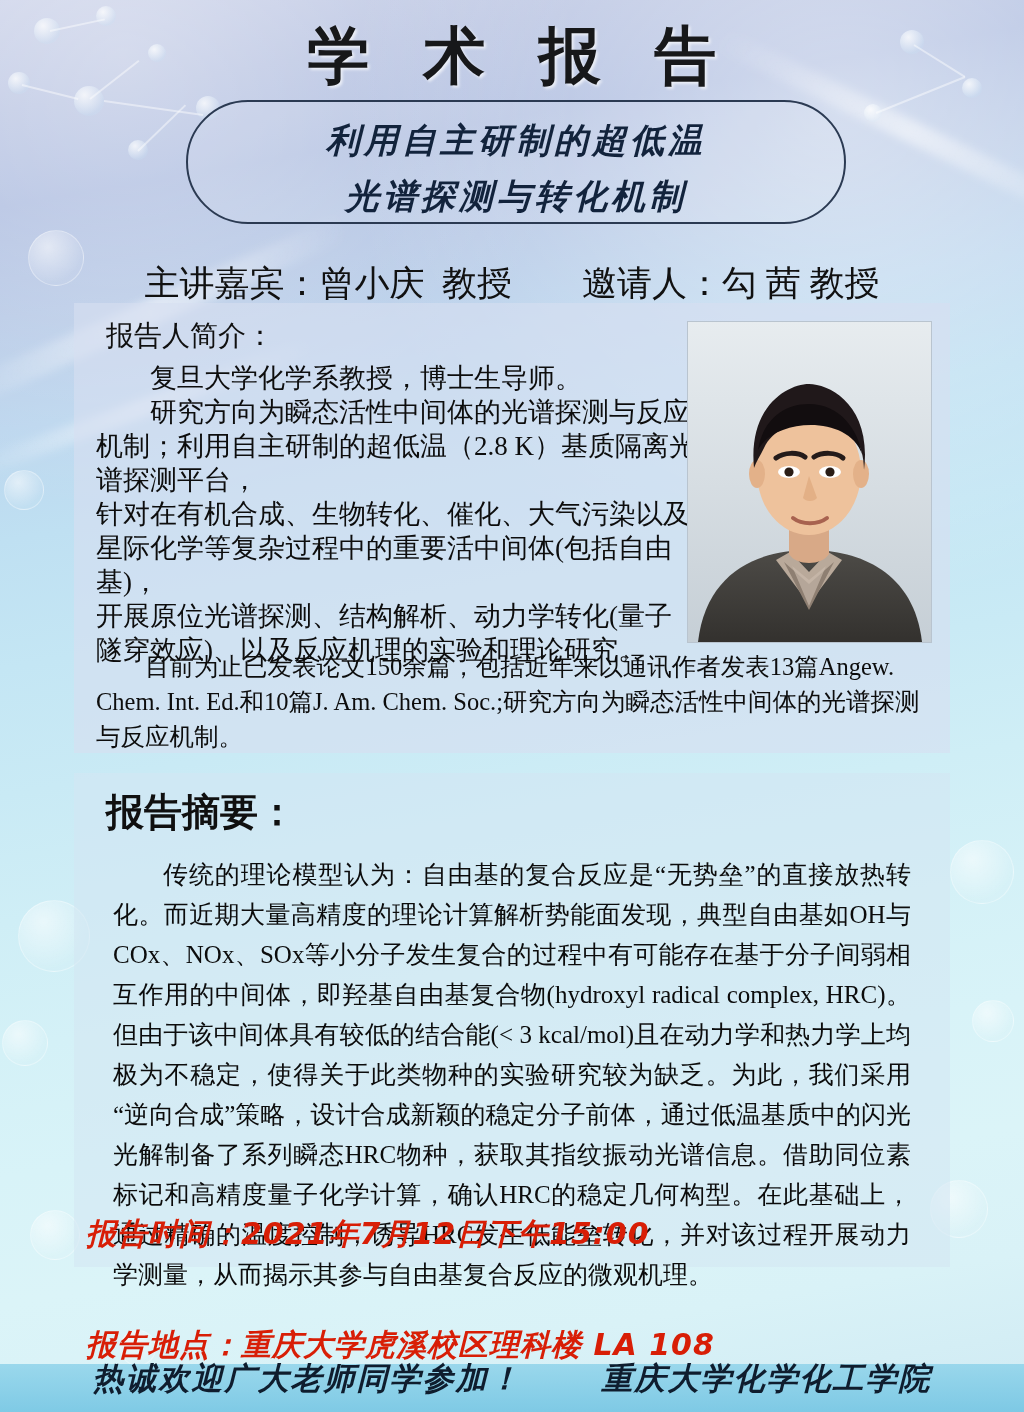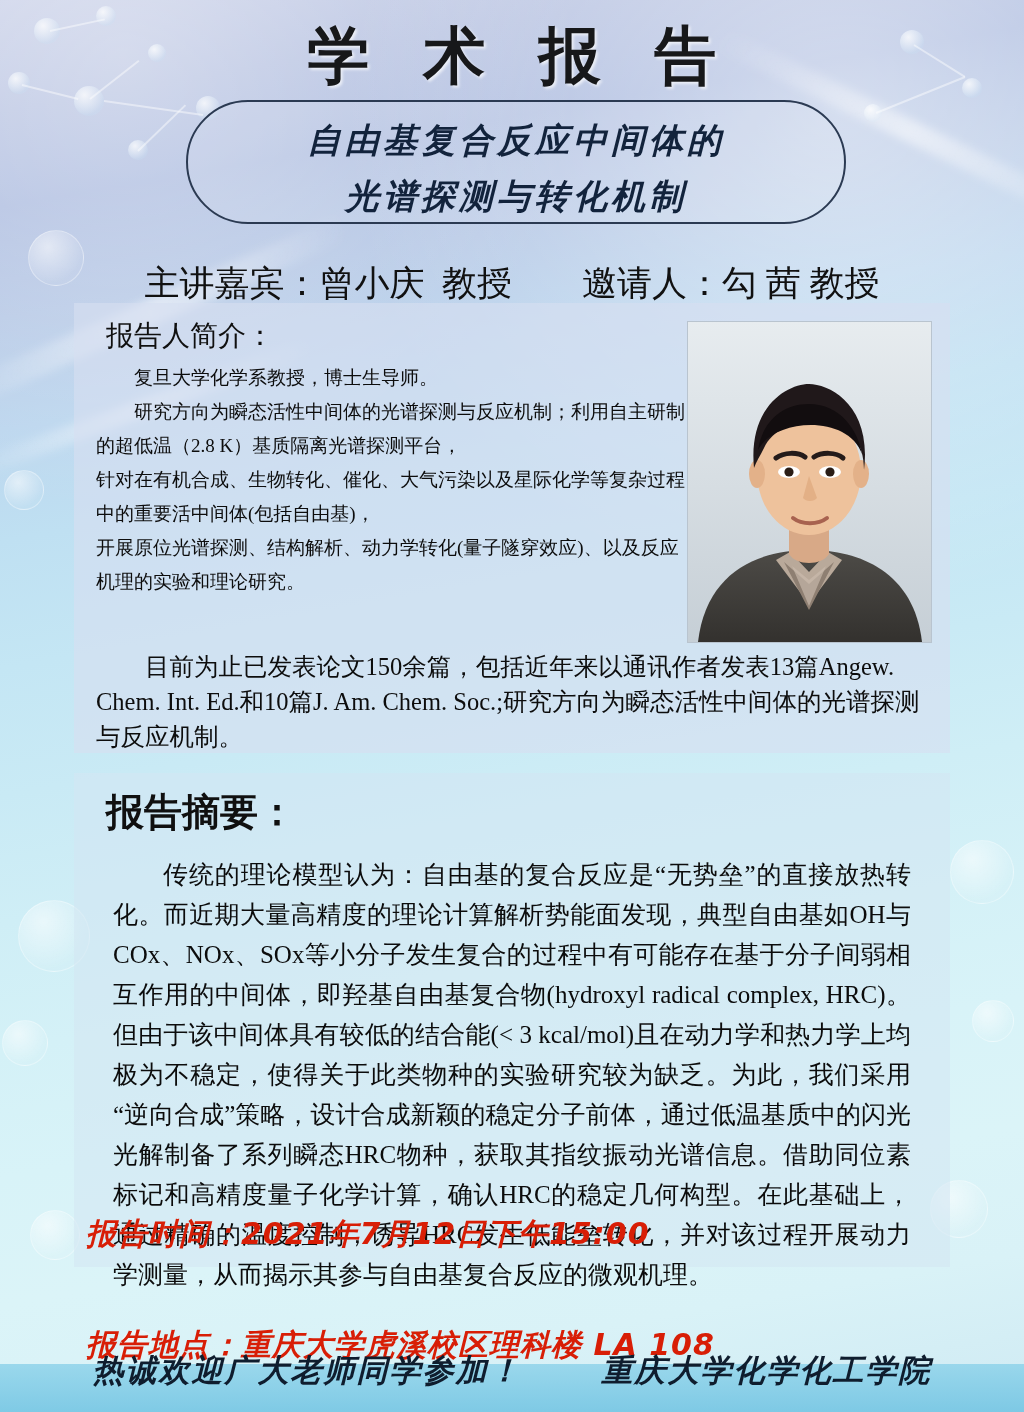--- a/index.html
+++ b/index.html
@@ -125,21 +125,21 @@
     padding: 14px 20px 10px 22px;
   }
   .bio-title {
     font-size: 28px;
     font-weight: normal;
     color: #101010;
     margin: 0 0 6px 10px;
     font-family: "Liberation Serif", serif;
   }
   .bio-body {
-    font-size: 19px;
+    font-size: 27px;
     line-height: 34px;
     color: #0d0d0d;
     width: 600px;
   }
   .bio-body p { margin: 0; }
   .bio-body p.indent { text-indent: 2em; }
   .portrait {
     position: absolute;
     top: 18px;
     right: 18px;
@@ -207,21 +207,21 @@
     position: absolute;
     left: 0;
     bottom: 0;
     width: 100%;
     height: 48px;
     background: linear-gradient(180deg, #8fd3ea 0%, #6fc3e2 100%);
     opacity: 0.85;
   }
   .footer-row {
     position: absolute;
-    bottom: 20px;
+    bottom: 12px;
     left: 0;
     width: 100%;
     display: flex;
     justify-content: center;
     gap: 80px;
     font-family: "DejaVu Sans", sans-serif;
     font-weight: bold;
     font-style: italic;
     font-size: 31px;
     color: #0f1d2e;
@@ -264,21 +264,21 @@
     <div class="bubble" style="left:120px; top:1330px;width:34px;  height:34px;"></div>
 
     <div class="sheen" style="left:-60px; top:300px; width:420px; height:26px; transform: rotate(-24deg);"></div>
     <div class="sheen" style="left:-40px; top:400px; width:360px; height:18px; transform: rotate(-20deg);"></div>
     <div class="sheen" style="left:700px; top:120px; width:420px; height:22px; transform: rotate(26deg);"></div>
   </div>
 
   <div class="main-title">学 术 报 告</div>
 
   <div class="subtitle-box">
-    <div class="line l1">自由基复合反应中间体的</div>
+    <div class="line l1">利用自主研制的超低温</div>
     <div class="line l2">光谱探测与转化机制</div>
   </div>
 
   <div class="speaker-row">
     <span>主讲嘉宾：曾小庆  教授</span>
     <span>邀请人：勾 茜 教授</span>
   </div>
 
   <div class="bio-panel">
     <div class="bio-title">报告人简介：</div>

